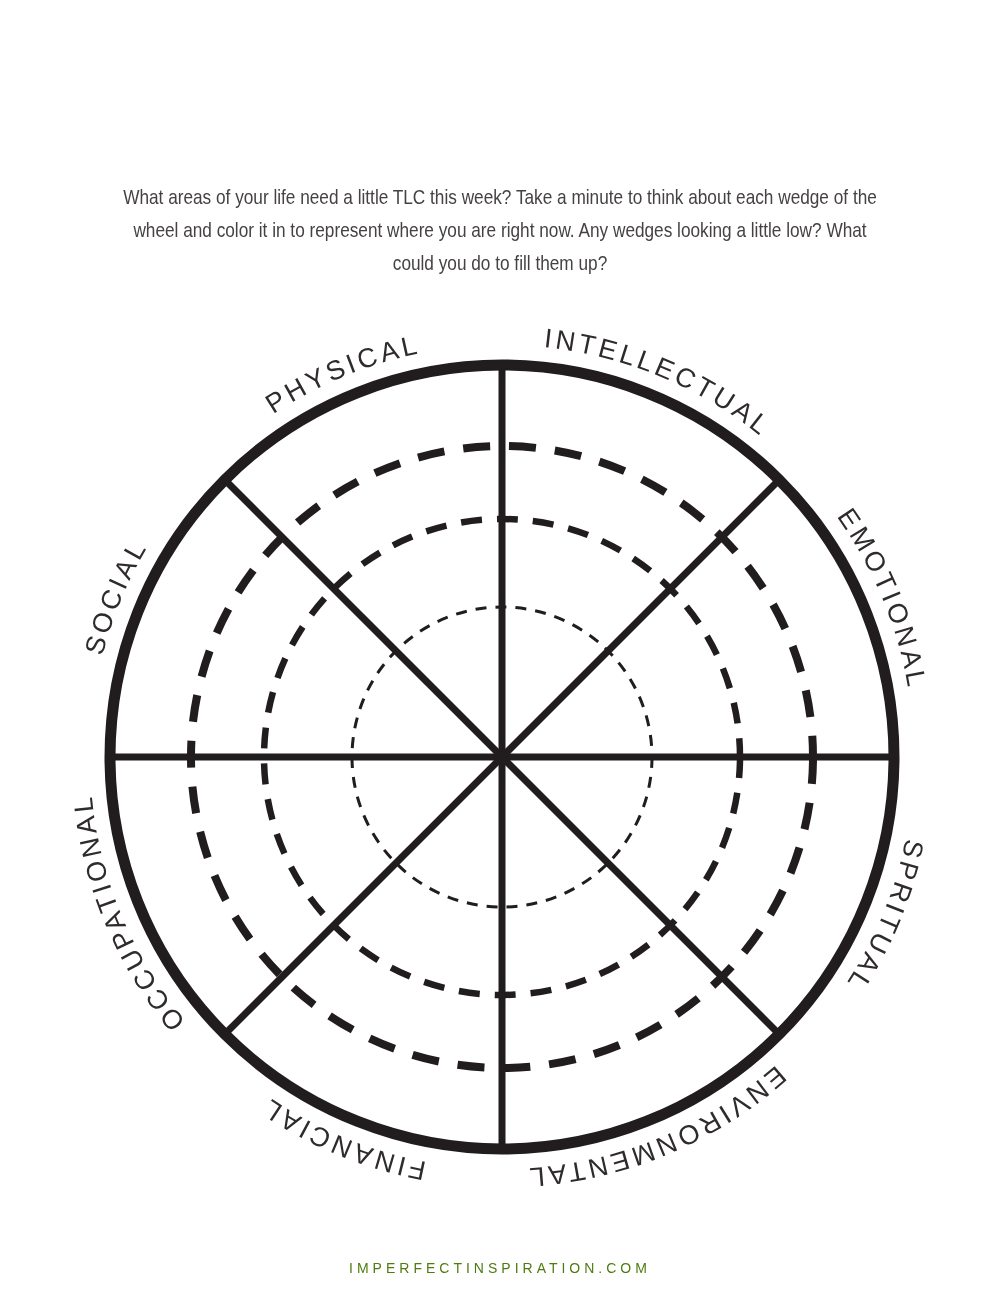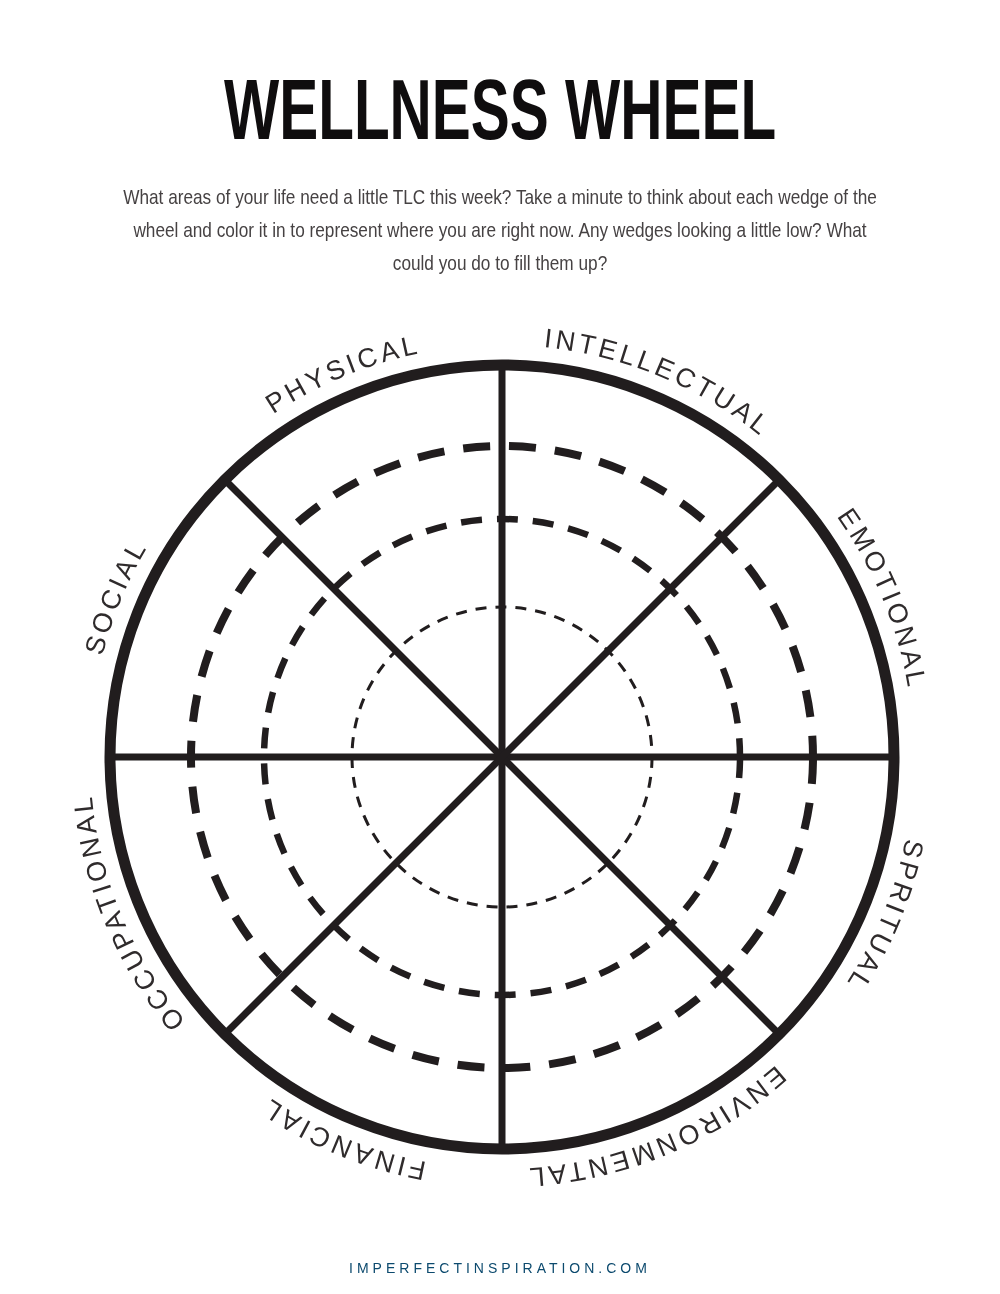--- a/index.html
+++ b/index.html
@@ -55,32 +55,29 @@
     font-size: 27px;
     letter-spacing: 3.5px;
     fill: #2f2b2c;
   }
   .footer {
     position: absolute;
     top: 1260px; left: 0; right: 0;
     text-align: center;
     font-size: 14px;
     letter-spacing: 4px;
-    color: #0c4a6e;
+    color: #4d7c0f;
     white-space: nowrap;
   }
 </style>
 </head>
 <body>
 
 <div class="page">
 
-  <h1 class="title" style="margin:0; font-weight:700;">
-    <span class="squeeze">WELLNESS WHEEL</span>
-  </h1>
 
   <div class="intro">
     <div class="line">What areas of your life need a little TLC this week? Take a minute to think about each wedge of the</div>
     <div class="line">wheel and color it in to represent where you are right now. Any wedges looking a little low? What</div>
     <div class="line">could you do to fill them up?</div>
   </div>
 
   <svg class="wheel-svg" viewBox="0 0 1000 1294" xmlns="http://www.w3.org/2000/svg">
 
     <defs>

